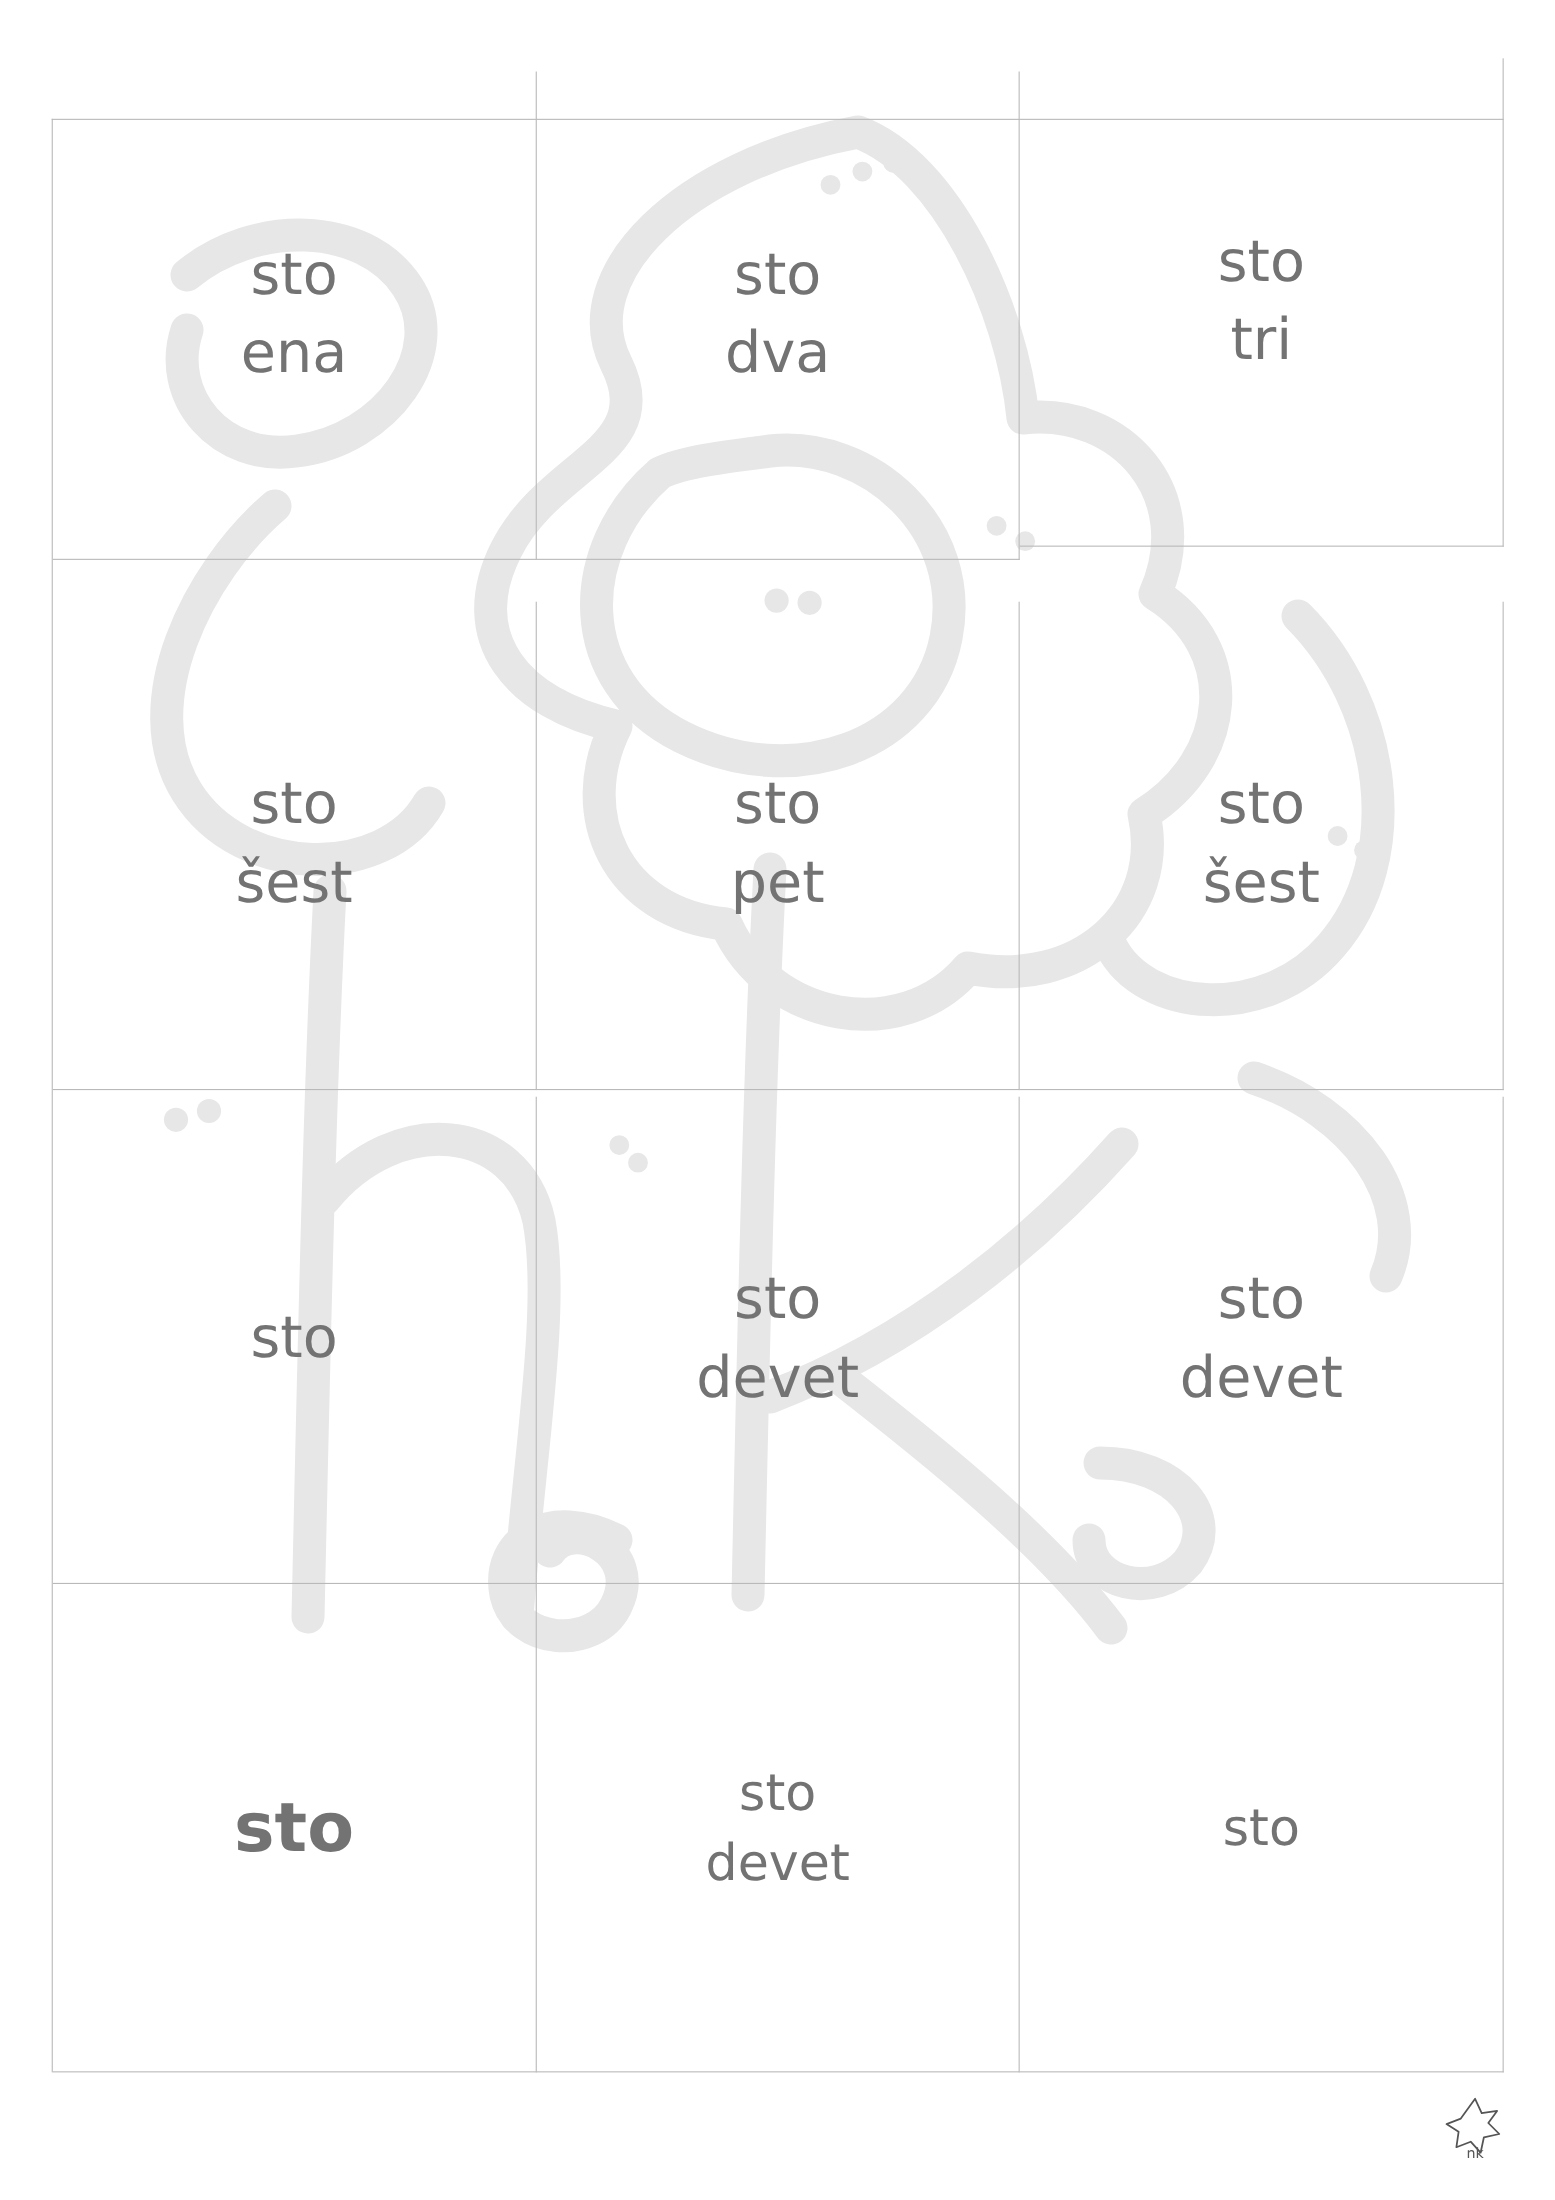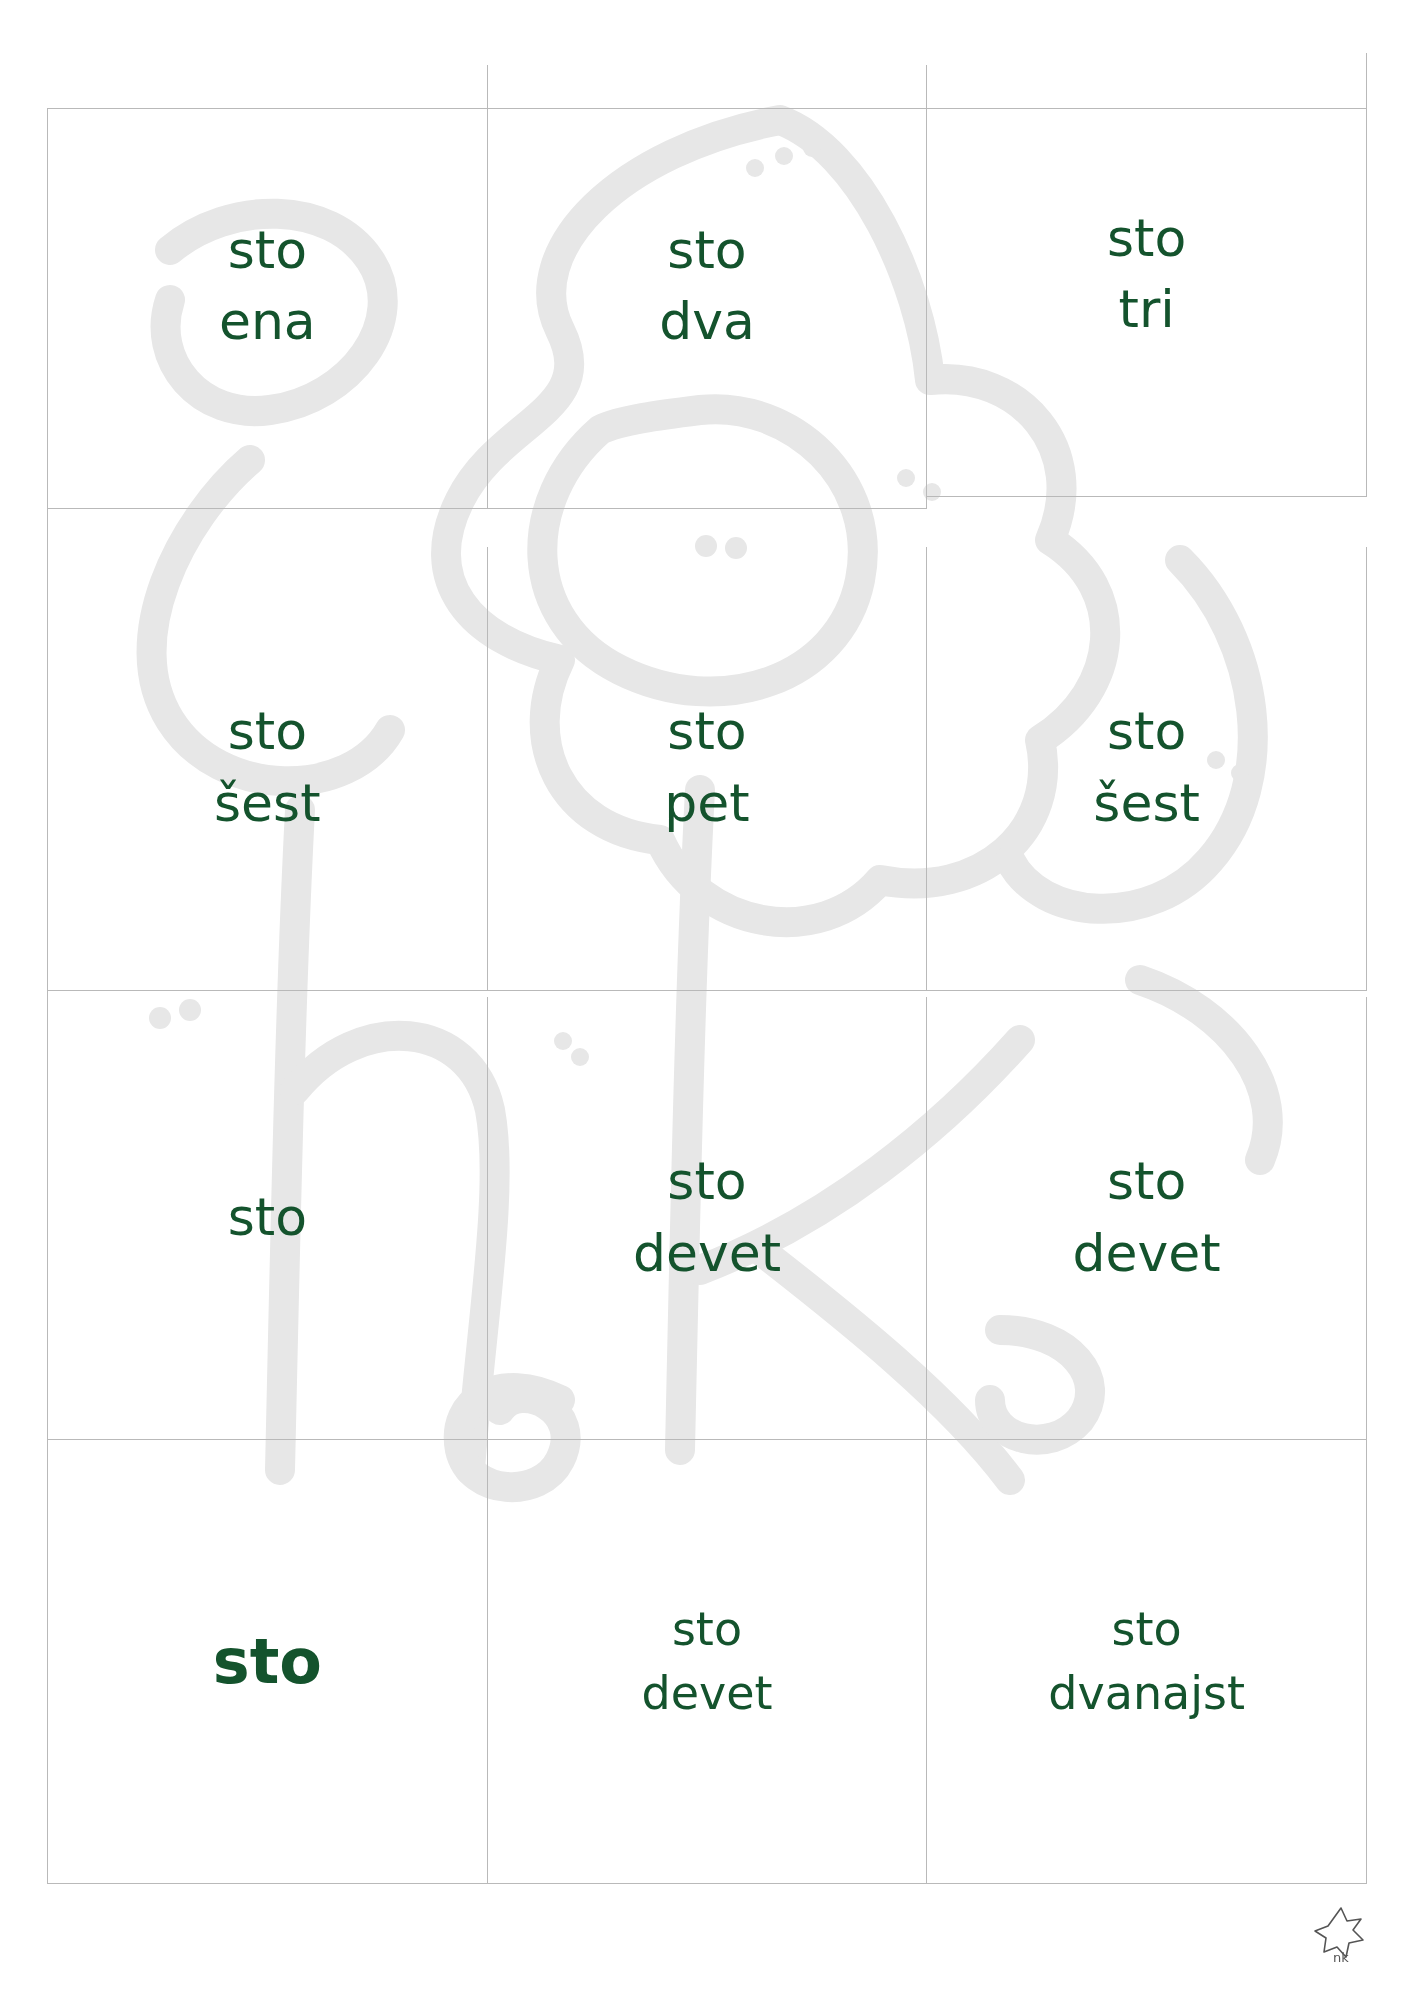--- a/index.html
+++ b/index.html
@@ -49,21 +49,21 @@
 
   .cell {
     border-right: 1.4px solid #b9b9b9;
     border-bottom: 1.4px solid #b9b9b9;
     box-sizing: border-box;
     display: flex;
     flex-direction: column;
     align-items: center;
     justify-content: center;
     text-align: center;
-    color: #14532d;
+    color: #737373;
     line-height: 1.38;
     padding: 8px;
     overflow: hidden;
   }
 
   .cell .line1,
   .cell .line2 {
     display: block;
     white-space: nowrap;
   }
@@ -196,21 +196,20 @@
       <span class="line1">sto</span>
     </div>
 
     <div class="cell r4 c2">
       <span class="line1">sto</span>
       <span class="line2">devet</span>
     </div>
 
     <div class="cell r4 c3">
       <span class="line1">sto</span>
-      <span class="line2">dvanajst</span>
     </div>
 
   </div>
 
   <svg class="logo" viewBox="0 0 62 62" aria-hidden="true">
     <g fill="none" stroke="#555555" stroke-width="1.6" stroke-linejoin="round">
       <path d="M31 4 L37 17 L51 15 L43 26 L53 36 L39 39 L36 53 L27 43 L14 48 L16 34 L5 27 L18 22 Z"></path>
     </g>
     <g fill="#555555" font-family="'DejaVu Sans', sans-serif" font-size="13">
       <text x="31" y="58" text-anchor="middle">nk</text>

